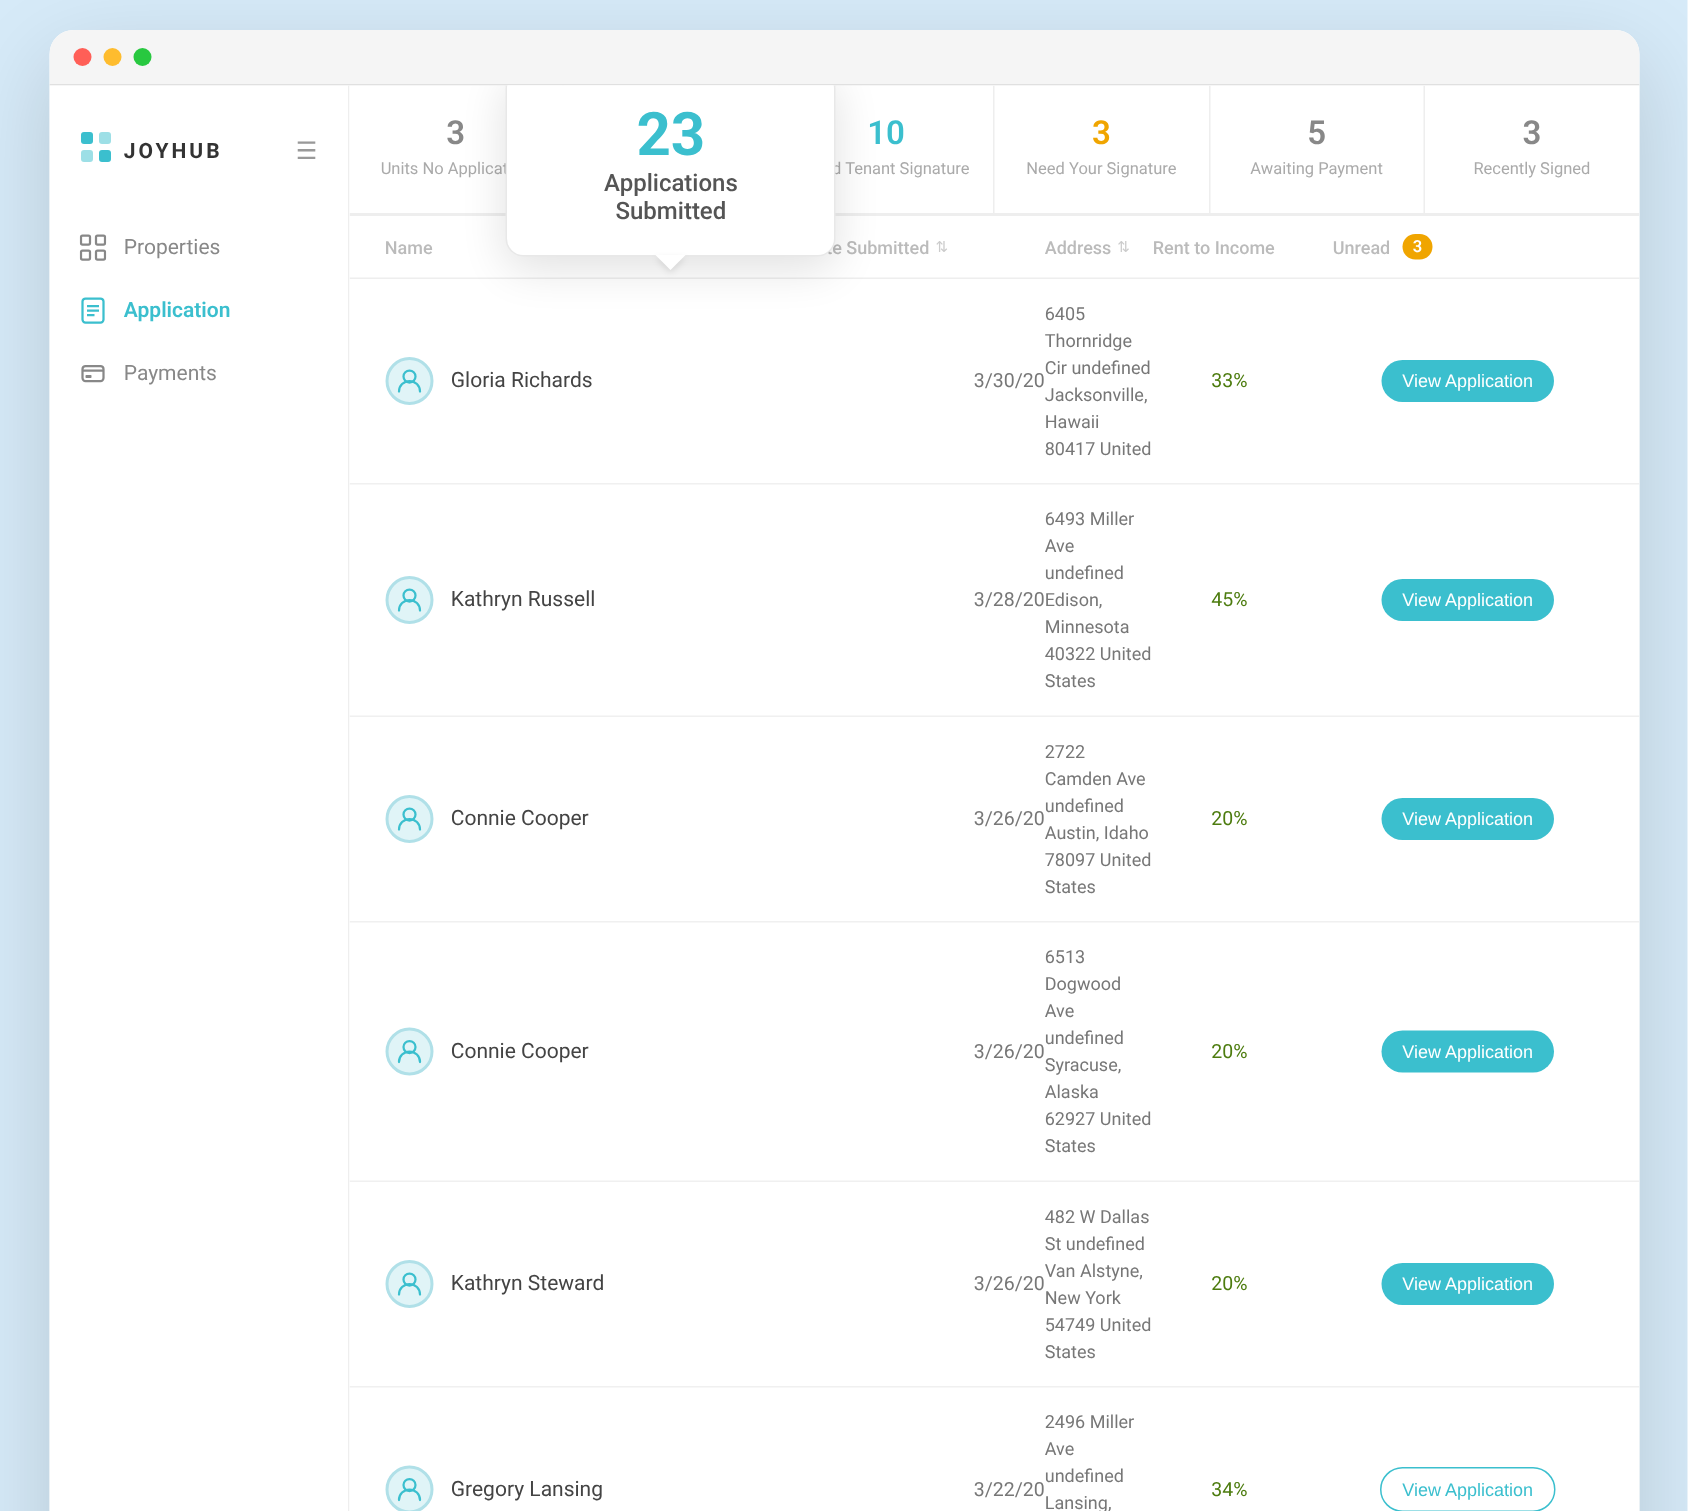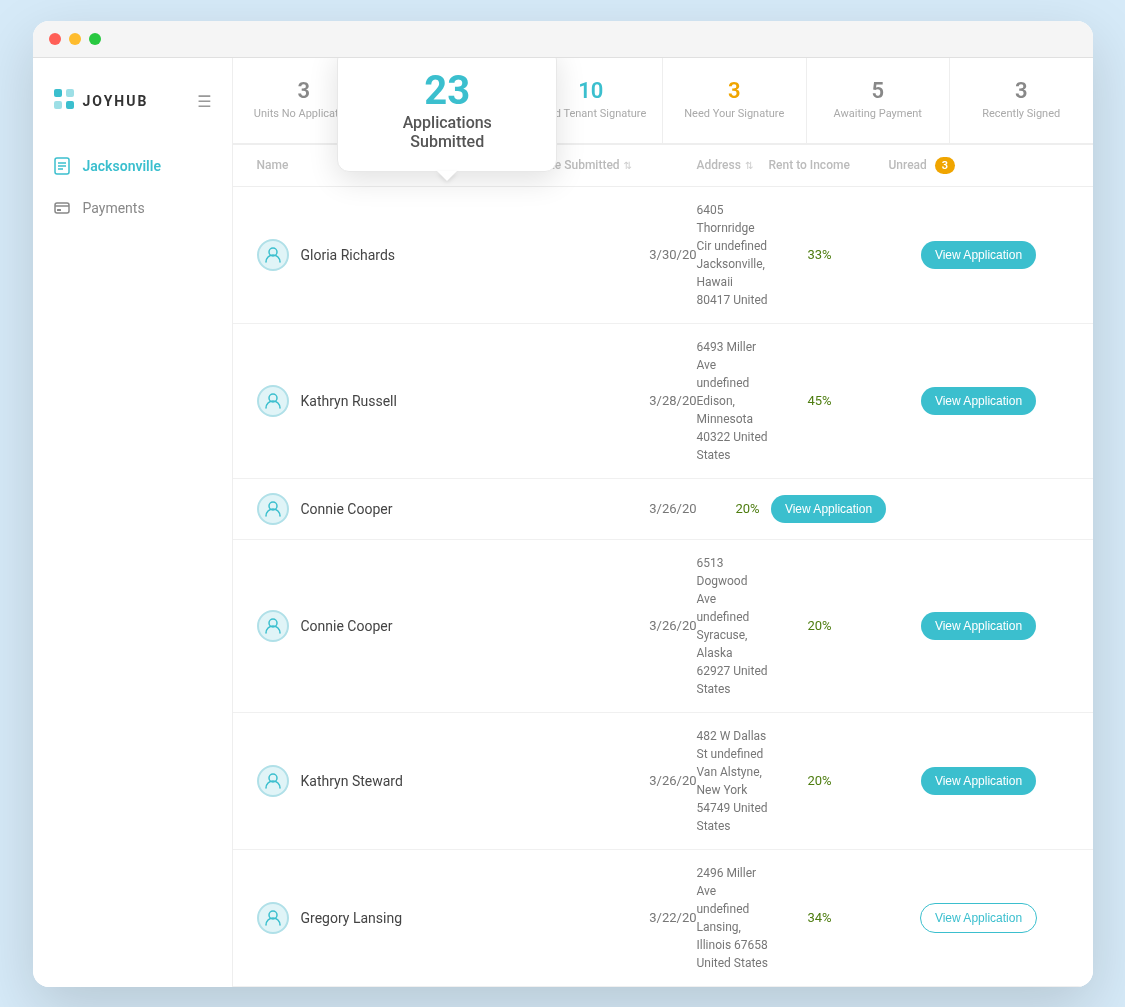--- a/index.html
+++ b/index.html
@@ -274,31 +274,42 @@
             <rect x="1" y="1" width="8" height="8" rx="2" fill="#3bbfce"></rect>
             <rect x="13" y="1" width="8" height="8" rx="2" fill="#3bbfce" opacity="0.5"></rect>
             <rect x="1" y="13" width="8" height="8" rx="2" fill="#3bbfce" opacity="0.5"></rect>
             <rect x="13" y="13" width="8" height="8" rx="2" fill="#3bbfce"></rect>
           </svg>
         </span>
         <span class="logo-text">JOYHUB</span>
         <span class="hamburger">☰</span>
       </div>
 
+      <div class="nav-item">
+        <span class="nav-icon">
+          <svg width="18" height="18" viewBox="0 0 18 18" fill="none">
+            <rect x="1" y="1" width="6" height="6" rx="1" stroke="#888" stroke-width="1.5"></rect>
+            <rect x="11" y="1" width="6" height="6" rx="1" stroke="#888" stroke-width="1.5"></rect>
+            <rect x="1" y="11" width="6" height="6" rx="1" stroke="#888" stroke-width="1.5"></rect>
+            <rect x="11" y="11" width="6" height="6" rx="1" stroke="#888" stroke-width="1.5"></rect>
+          </svg>
+        </span>
+        <span>Properties</span>
+      </div>
 
       <div class="nav-item active">
         <span class="nav-icon">
           <svg width="18" height="18" viewBox="0 0 18 18" fill="none">
             <rect x="2" y="1" width="14" height="16" rx="2" stroke="#3bbfce" stroke-width="1.5"></rect>
             <line x1="5" y1="6" x2="13" y2="6" stroke="#3bbfce" stroke-width="1.5"></line>
             <line x1="5" y1="9" x2="13" y2="9" stroke="#3bbfce" stroke-width="1.5"></line>
             <line x1="5" y1="12" x2="10" y2="12" stroke="#3bbfce" stroke-width="1.5"></line>
           </svg>
         </span>
-        <span style="color:#3bbfce;font-weight:600;">Jacksonville</span>
+        <span style="color:#3bbfce;font-weight:600;">Application</span>
       </div>
 
       <div class="nav-item">
         <span class="nav-icon">
           <svg width="18" height="18" viewBox="0 0 18 18" fill="none">
             <rect x="2" y="4" width="14" height="10" rx="2" stroke="#888" stroke-width="1.5"></rect>
             <line x1="2" y1="7" x2="16" y2="7" stroke="#888" stroke-width="1.5"></line>
             <rect x="4" y="10" width="4" height="2" rx="0.5" fill="#888"></rect>
           </svg>
         </span>
@@ -404,20 +415,21 @@
     <div class="applicant-cell">
       <div class="applicant-avatar">
         <svg width="18" height="18" viewBox="0 0 18 18" fill="none">
           <circle cx="9" cy="6" r="4" stroke="#3bbfce" stroke-width="1.5"></circle>
           <path d="M2 16c0-3.866 3.134-7 7-7s7 3.134 7 7" stroke="#3bbfce" stroke-width="1.5" stroke-linecap="round"></path>
         </svg>
       </div>
       <span class="applicant-name">Connie Cooper</span>
     </div>
     <div class="date-cell">3/26/20</div>
+    <div class="address-cell">2722 Camden Ave undefined Austin, Idaho 78097 United States</div>
     <div class="rti-cell">20%</div>
     <div class="action-cell">
       <button class="view-btn">View Application</button>
     </div>
   </div>
             <div class="table-row">
     <div class="applicant-cell">
       <div class="applicant-avatar">
         <svg width="18" height="18" viewBox="0 0 18 18" fill="none">
           <circle cx="9" cy="6" r="4" stroke="#3bbfce" stroke-width="1.5"></circle>

